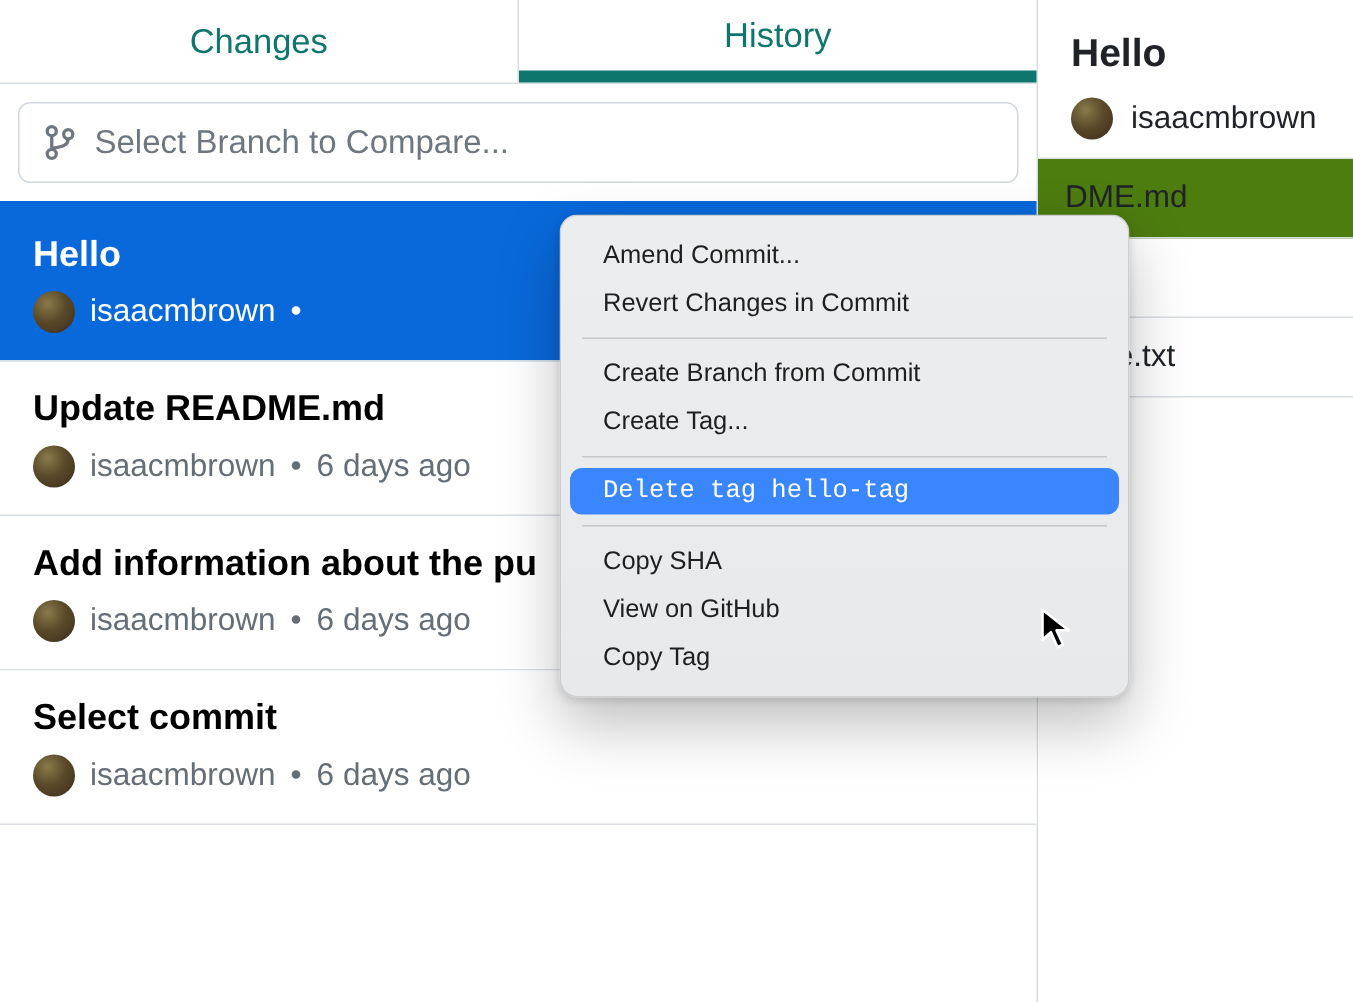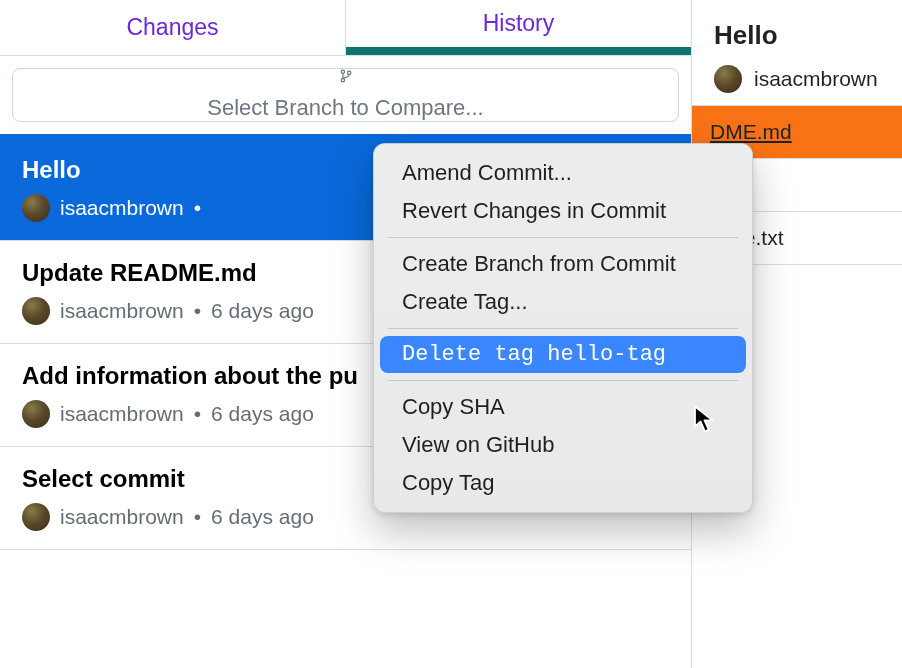--- a/index.html
+++ b/index.html
@@ -15,38 +15,37 @@
     .left-panel { width: 692px; border-right: 1px solid #d8dee4; position: relative; }
     .right-panel { flex: 1; background: #fff; }
 
     .tabs { display: flex; height: 56px; border-bottom: 1px solid #d8dee4; }
     .tab {
       flex: 1;
       display: flex;
       align-items: center;
       justify-content: center;
       font-size: 23px;
-      color: #6d28d9;
+      color: #0f766e;
       cursor: pointer;
       border-right: 1px solid #d8dee4;
     }
     .tab:last-child { border-right: none; }
     .tab.active { border-bottom: 8px solid #0f766e; }
 
     .branch-compare-bar { padding: 12px; }
     .branch-compare {
       display: flex;
       align-items: center;
       gap: 12px;
       height: 54px;
       border: 1px solid #d0d7de;
       border-radius: 8px;
       padding: 0 16px;
       background: #fff;
-      flex-direction: column;
     }
     .branch-icon { width: 22px; height: 26px; color: #6e7781; }
     .branch-compare-text { font-size: 22px; color: #6e7781; }
 
     .accent-line { height: 4px; background: #0969da; }
 
     .commit-list { }
     .commit-item {
       padding: 18px 22px 18px 22px;
       border-bottom: 1px solid #d8dee4;
@@ -69,37 +68,37 @@
 
     .file-list { border-top: 1px solid #d8dee4; }
     .file-item {
       padding: 14px 18px;
       font-size: 21px;
       color: #1f2328;
       border-bottom: 1px solid #d8dee4;
       white-space: nowrap;
       overflow: hidden;
     }
-    .file-item.selected { background: #f97316; text-decoration: underline; }
+    .file-item.selected { background: #4d7c0f; }
 
     .context-menu {
       position: absolute;
       left: 373px;
       top: 143px;
       width: 380px;
       background: linear-gradient(180deg, #ecedee 0%, #e8e9ea 100%);
       border: 1px solid rgba(0,0,0,0.12);
       border-radius: 12px;
       box-shadow: 0 18px 40px rgba(0,0,0,0.25), 0 2px 6px rgba(0,0,0,0.12);
       padding: 10px 0;
       z-index: 100;
     }
     .ctx-item {
       padding: 6px 22px;
-      font-size: 22px;
+      font-size: 17px;
       color: #1f1f1f;
       cursor: default;
       margin: 0 6px;
       border-radius: 8px;
     }
     .ctx-item.highlighted { background: #3a86ff; color: #fff; font-family: Liberation Mono, monospace; }
     .ctx-separator {
       height: 1px;
       background: rgba(0,0,0,0.15);
       margin: 7px 14px;

